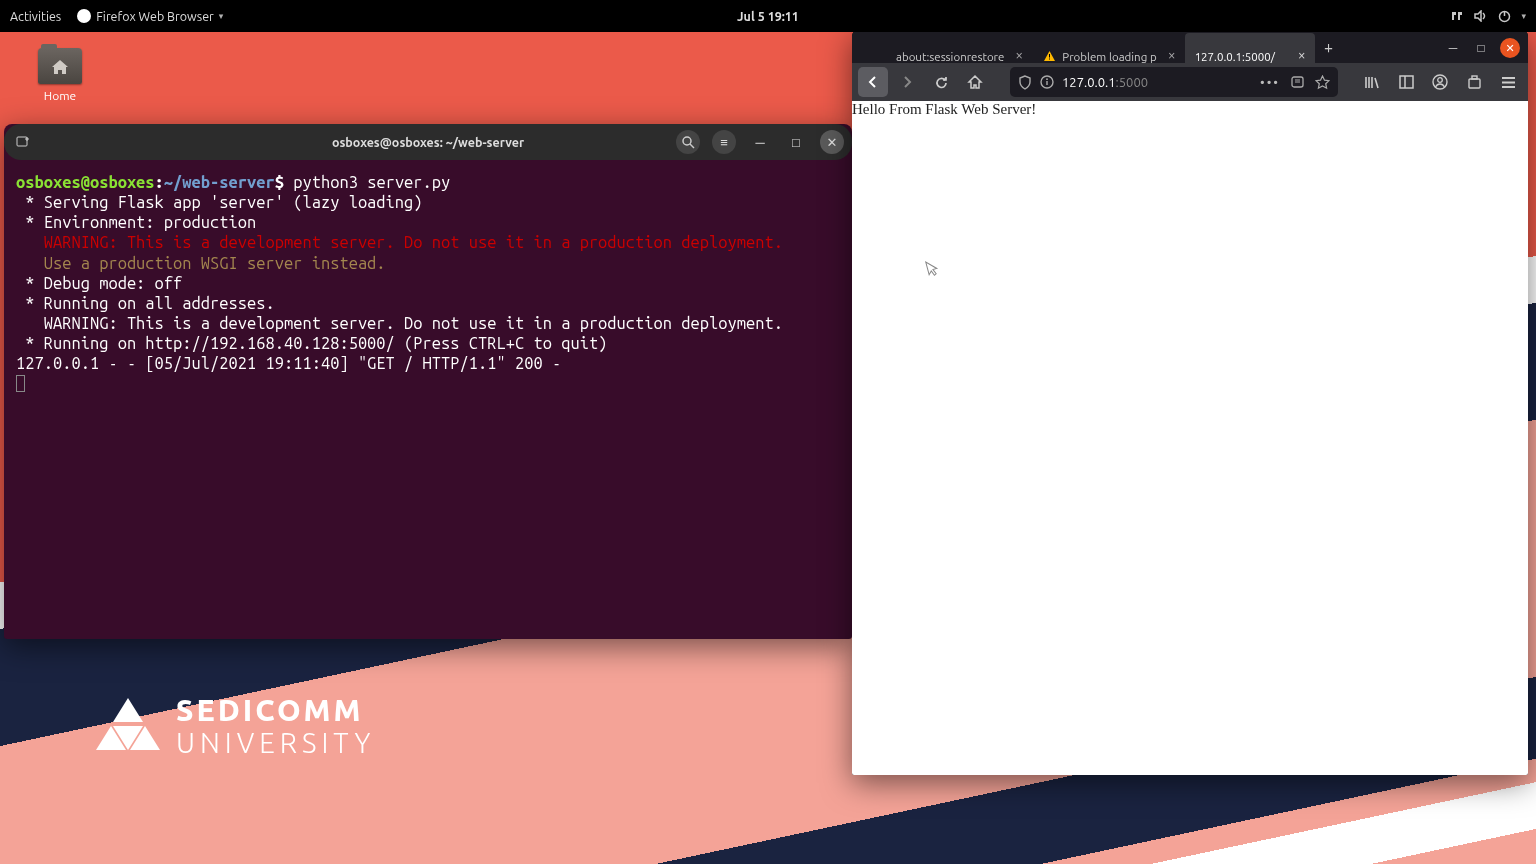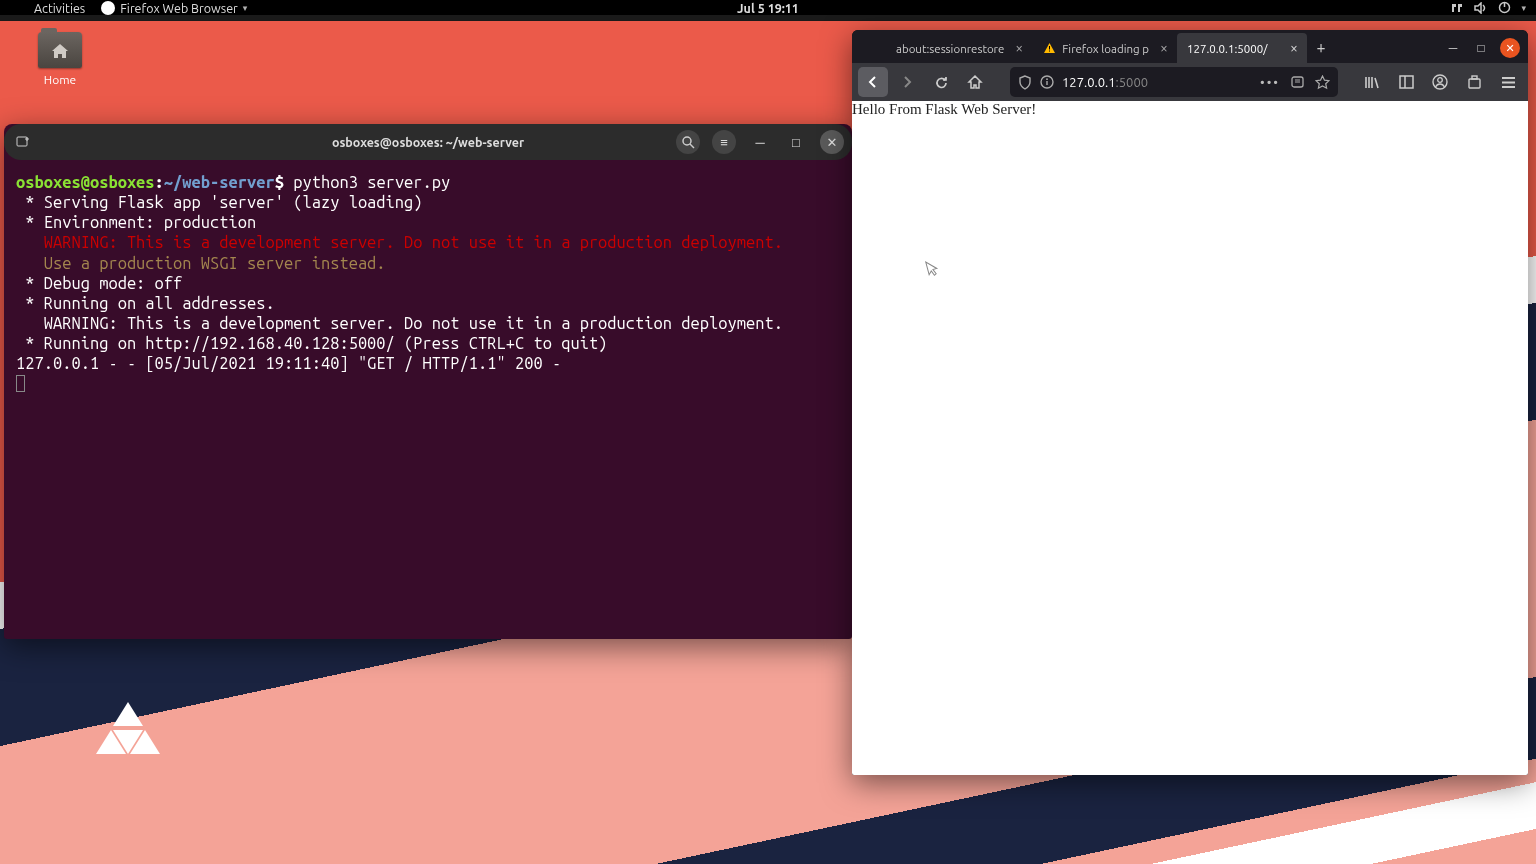--- a/index.html
+++ b/index.html
@@ -1,38 +1,38 @@
 <!DOCTYPE html>
 <html><head>
 <meta charset="utf-8">
 <style>
 * { margin:0; padding:0; box-sizing:border-box; }
 html,body { width:1536px; height:864px; overflow:hidden; font-family:"Ubuntu",-apple-system,sans-serif; }
 body { position:relative; background:#1a1a1a; }
 
 
-.top-panel { position:absolute; top:0; left:0; right:0; height:15px; background:#000; color:#ddd; display:flex; align-items:center; font-size:12.5px; z-index:10;padding-left:24px; }
+.top-panel { position:absolute; top:0; left:0; right:0; height:32px; background:#000; color:#ddd; display:flex; align-items:center; font-size:12.5px; z-index:10; }
 .top-panel .left { display:flex; align-items:center; gap:16px; padding-left:10px; }
 .top-panel .center { position:absolute; left:50%; transform:translateX(-50%);font-weight:bold; }
 .top-panel .right { margin-left:auto; display:flex; align-items:center; gap:10px; padding-right:10px; }
 .app-menu { display:flex; align-items:center; gap:5px; }
 .ff-icon { width:14px; height:14px; border-radius:50%; background:#fff; display:inline-block; position:relative; }
 .chev { font-size:9px; opacity:.8; }
 .sysico { opacity:.9; font-size:12px; }
 
 
 .desktop-bg { position:absolute; top:21px; left:0; right:0; bottom:0; background:#f45c43;
   background-image:
     linear-gradient(-12deg, transparent 0 9%, #1a2340 9% 16%, transparent 16%),
     linear-gradient(-12deg, transparent 0 3%, #fff 3% 7%, transparent 7%),
     linear-gradient(168deg, #eb5a4a 0 48%, #fff 48% 52%, #1a2340 52% 62%, #f4a397 62% 100%);
 }
 
 
-.desktop-icon { position:absolute; top:32px; left:30px; width:60px; text-align:center; color:#fff; font-size:12px; }
+.desktop-icon { position:absolute; top:48px; left:30px; width:60px; text-align:center; color:#fff; font-size:12px; }
 .desktop-icon .folder { width:44px; height:36px; background:linear-gradient(#6b6560,#4a4540); border-radius:4px 4px 2px 2px; margin:0 auto 5px; position:relative; box-shadow:0 1px 2px rgba(0,0,0,.4); }
 .desktop-icon .folder:before { content:""; position:absolute; top:-4px; left:3px; width:16px; height:4px; background:#6b6560; border-radius:2px 2px 0 0; }
 .desktop-icon .folder svg { position:absolute; top:50%; left:50%; transform:translate(-50%,-45%); }
 
 
 .terminal { position:absolute; top:124px; left:4px; width:848px; height:515px; background:#380c2a; border-radius:8px 8px 3px 3px; box-shadow:0 8px 30px rgba(0,0,0,.5); overflow:hidden; }
 .term-titlebar { height:36px; background:#2c2c2c; display:flex; align-items:center; padding:0 8px; gap:6px; color:#ddd; font-size:12.5px;border-radius:17px; }
 .term-titlebar .ttab { width:22px; height:22px; display:flex; align-items:center; justify-content:center; border-radius:3px; }
 .term-titlebar .title { position:absolute; left:50%; transform:translateX(-50%); font-weight:600; }
 .term-titlebar .tbuttons { margin-left:auto; display:flex; gap:12px; align-items:center; }
@@ -54,21 +54,21 @@
 .tri.t1 { top:0; left:17px; }
 .tri.t2 { top:28px; left:0; }
 .tri.t3 { top:28px; left:17px; transform:rotate(180deg); }
 .tri.t4 { top:28px; left:34px; }
 .logo-text .l1 { font-size:30px; font-weight:800; letter-spacing:3px; }
 .logo-text .l2 { font-size:28px; font-weight:300; letter-spacing:5px; }
 
 
 .firefox { position:absolute; top:30px; right:8px; width:676px; height:745px; background:#0c0c0d; border-radius:6px 6px 2px 2px; box-shadow:0 8px 30px rgba(0,0,0,.5); overflow:hidden; display:flex; flex-direction:column; }
 .ff-tabs { height:33px; background:#1c1b22; display:flex; align-items:flex-end; padding-left:34px; }
-.ff-tab { height:30px; display:flex; align-items:center; padding:0 4px 0 10px; font-size:11.5px; color:#ccc; gap:6px; min-width:130px; border-top-left-radius:4px; border-top-right-radius:4px; position:relative; }
+.ff-tab { height:30px; display:flex; align-items:flex-end; padding:0 4px 0 10px; font-size:11.5px; color:#ccc; gap:6px; min-width:130px; border-top-left-radius:4px; border-top-right-radius:4px; position:relative; }
 .ff-tab.active { background:#38383d; color:#fff; }
 .ff-tab .favicon { width:14px; height:14px; display:flex; align-items:center; justify-content:center; font-size:11px; }
 .ff-tab .close { margin-left:auto; width:18px; text-align:center; font-size:14px; opacity:.8; }
 .ff-newtab { width:28px; color:#ccc; text-align:center; font-size:16px; align-self:center; }
 .ff-winctrl { margin-left:auto; display:flex; gap:10px; align-items:center; height:30px; padding-right:8px; }
 .ff-winctrl .wb { width:18px; height:18px; display:flex; align-items:center; justify-content:center; font-size:12px; color:#ccc; }
 .ff-winctrl .wb.close { width:20px; height:20px; border-radius:50%; background:#e95420; color:#fff; font-size:11px; }
 
 .ff-toolbar { height:38px; background:#38383d; display:flex; align-items:center; padding:0 6px; gap:4px; }
 .ff-navbtn { width:30px; height:30px; border-radius:5px; display:flex; align-items:center; justify-content:center; color:#ccc; }
@@ -166,37 +166,41 @@
 <span class="cursor-box"></span></div>
 </div>
 
 <div class="logo-block">
   <div class="logo-tri">
     <div class="tri t1"></div>
       <div class="tri t2"></div>
       <div class="tri t3"></div>
       <div class="tri t4"></div>
   </div>
+  <div class="logo-text">
+    <div class="l1">SEDICOMM</div>
+    <div class="l2">UNIVERSITY</div>
+  </div>
 </div>
 
 <div class="firefox">
   <div class="ff-tabs">
     <div class="ff-tab">
       <span>about:sessionrestore</span>
       <span class="close">×</span>
     </div>
     <div class="ff-tab">
       <span class="favicon">
         <svg width="13" height="13" viewBox="0 0 13 13">
             <path d="M6.5 1L12 11H1z" fill="#ffb900"></path>
             <rect x="6" y="4" width="1" height="3.5" fill="#000"></rect>
             <rect x="6" y="8.5" width="1" height="1" fill="#000"></rect>
           </svg>
       </span>
-      <span>Firefox loading p</span>
+      <span>Problem loading p</span>
       <span class="close">×</span>
     </div>
     <div class="ff-tab active">
       <span>127.0.0.1:5000/</span>
       <span class="close">×</span>
     </div>
     <div class="ff-newtab">+</div>
     <div class="ff-winctrl">
       <div class="wb">─</div>
       <div class="wb">□</div>

